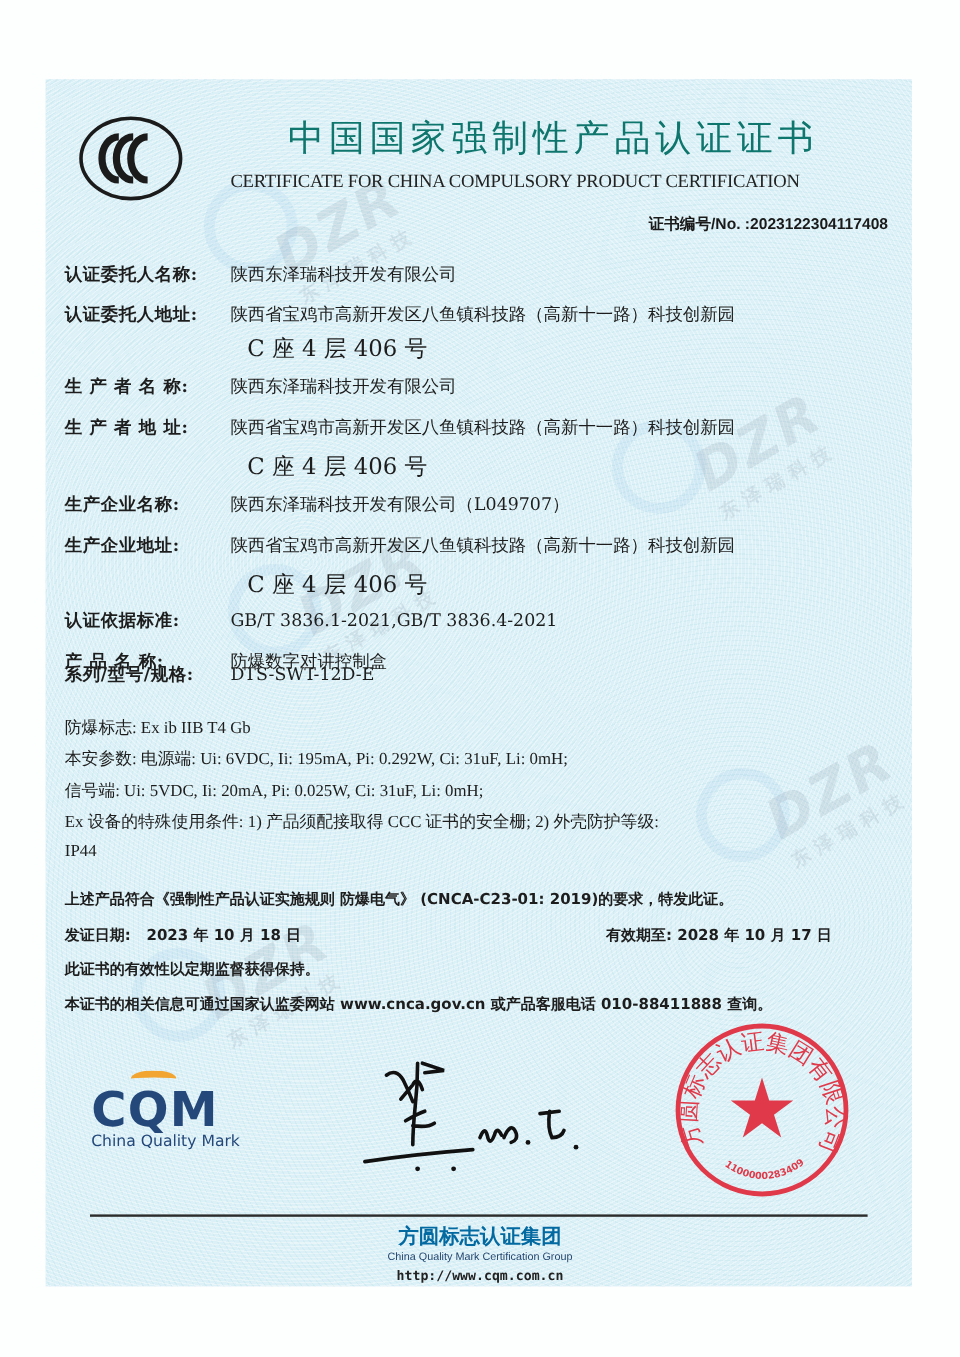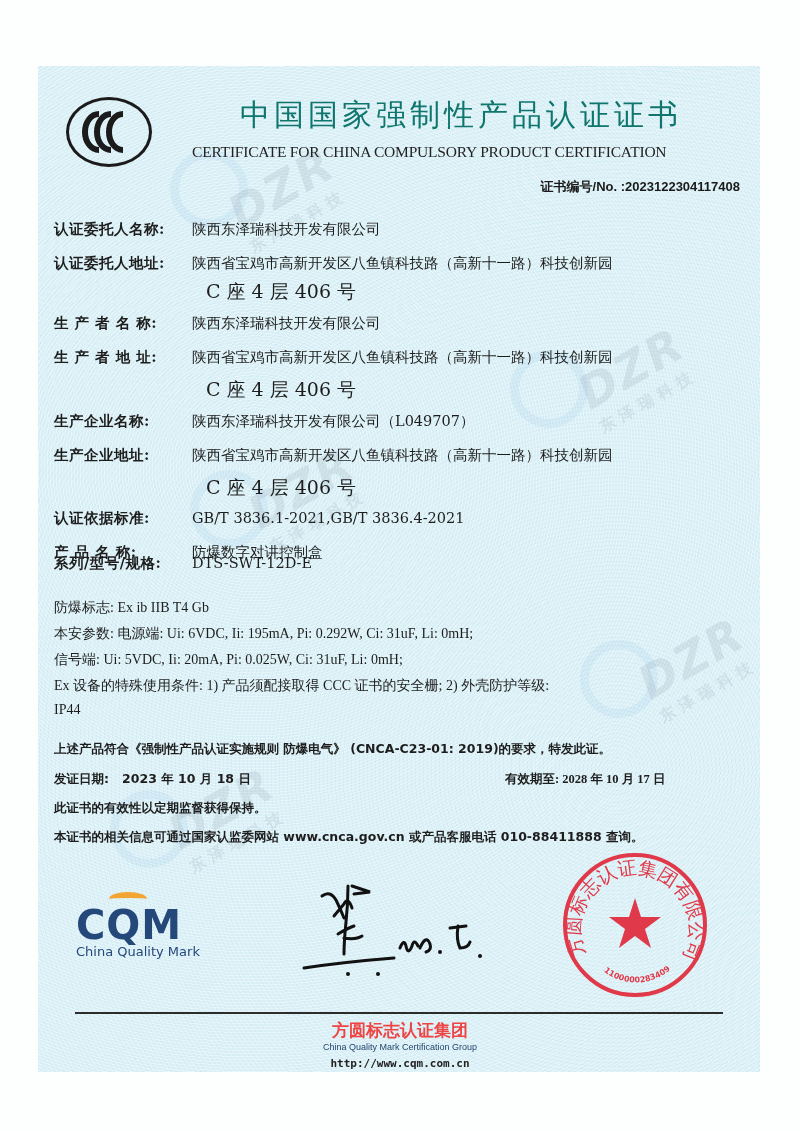--- a/index.html
+++ b/index.html
@@ -41,21 +41,21 @@
       position: absolute; left: 76px; top: 892px; width: 140px; height: 80px;
     }
     .cqm .arc { position: absolute; left: 33px; top: 0; width: 38px; height: 14px;
       border-top: 6px solid #f2a531; border-radius: 50% 50% 0 0; box-sizing: border-box; }
     .cqm .letters { position: absolute; left: 0; top: 10px; font-family: "DejaVu Sans", sans-serif; font-weight: bold; font-size: 40px; color: #24487a; letter-spacing: 1px; }
     .cqm .sub { position: absolute; left: 0; top: 52px; font-family: "DejaVu Sans", sans-serif; font-size: 13px; color: #24487a; }
     .signature { position: absolute; left: 300px; top: 868px; }
     .seal { position: absolute; left: 560px; top: 850px; }
     .footer-line { position: absolute; left: 75px; top: 1012px; width: 648px; height: 2px; background: #2c2c2c; }
     .footer-cn { position: absolute; left: 0; width: 800px; top: 1019px; text-align: center;
-      font-family: "DejaVu Sans", sans-serif; font-weight: bold; font-size: 17px; color: #ef4444; }
+      font-family: "DejaVu Sans", sans-serif; font-weight: bold; font-size: 17px; color: #0369a1; }
     .footer-en { position: absolute; left: 0; width: 800px; top: 1042px; text-align: center;
       font-family: "Liberation Sans", sans-serif; font-size: 9px; color: #25466f; }
     .footer-url { position: absolute; left: 0; width: 800px; top: 1057px; text-align: center;
       font-family: "DejaVu Sans Mono", monospace; font-weight: bold; font-size: 11px; color: #222; }
     .wm { position: absolute; font-family: "DejaVu Sans", sans-serif; font-weight: bold; color: rgba(150,165,180,0.22); transform: rotate(-30deg); pointer-events: none; }
     .wm .big { font-size: 46px; font-style: italic; letter-spacing: 2px; }
     .wm .sm { font-size: 16px; display: block; letter-spacing: 6px; }
     .wm-circle { position: absolute; width: 60px; height: 60px; border: 9px solid rgba(120,180,220,0.12); border-radius: 50%; }
   </style>
 </head>
@@ -121,21 +121,21 @@
 <div class="plain" style="top:598px;">防爆标志: Ex ib IIB T4 Gb</div>
 <div class="plain" style="top:624px;">本安参数: 电源端: Ui: 6VDC, Ii: 195mA, Pi: 0.292W, Ci: 31uF, Li: 0mH;</div>
 <div class="plain" style="top:650px;">信号端: Ui: 5VDC, Ii: 20mA, Pi: 0.025W, Ci: 31uF, Li: 0mH;</div>
 <div class="plain" style="top:676px;">Ex 设备的特殊使用条件: 1) 产品须配接取得 CCC 证书的安全栅; 2) 外壳防护等级:</div>
 <div class="plain" style="top:700px;">IP44</div>
 
 <div class="small" style="top:741px;">上述产品符合《强制性产品认证实施规则 防爆电气》 (CNCA-C23-01: 2019)的要求，特发此证。</div>
 <div class="small" style="top:771px;">
   <span>发证日期:</span>&nbsp;&nbsp;&nbsp;<span>2023 年 10 月 18 日</span>
 </div>
-<div class="small" style="top:771px;left:505px;font-family:Liberation Serif, serif;">
+<div class="small" style="top:771px;left:505px;">
   <span>有效期至:</span>&nbsp;<span>2028 年 10 月 17 日</span>
 </div>
 <div class="small" style="top:800px;">此证书的有效性以定期监督获得保持。</div>
 <div class="small" style="top:829px;">本证书的相关信息可通过国家认监委网站 www.cnca.gov.cn 或产品客服电话 010-88411888 查询。</div>
 
 <div class="cqm">
   <div class="arc"></div>
   <div class="letters">CQM</div>
   <div class="sub">China Quality Mark</div>
 </div>

